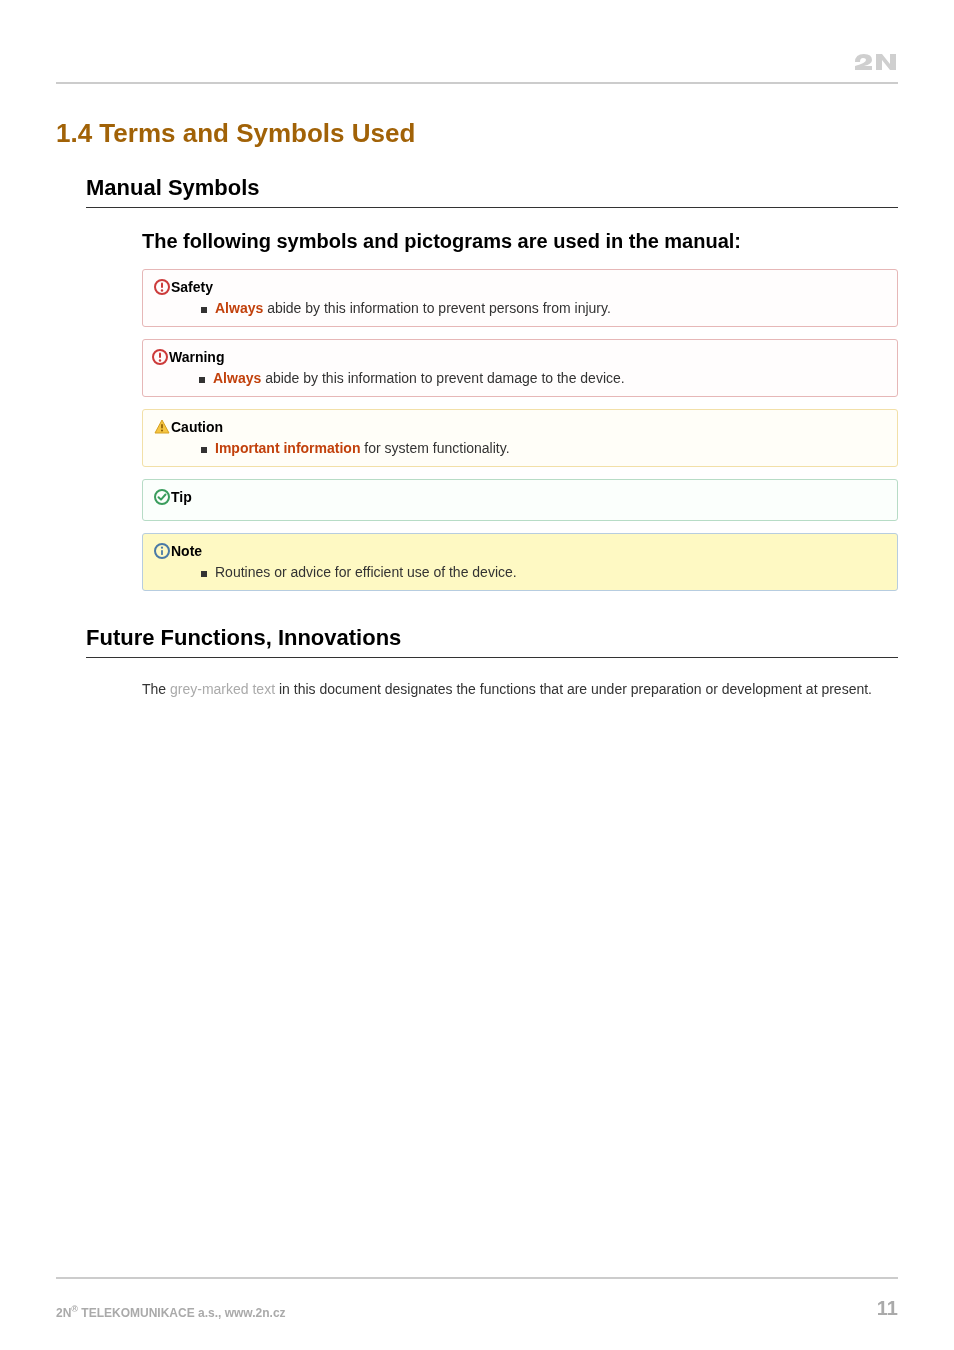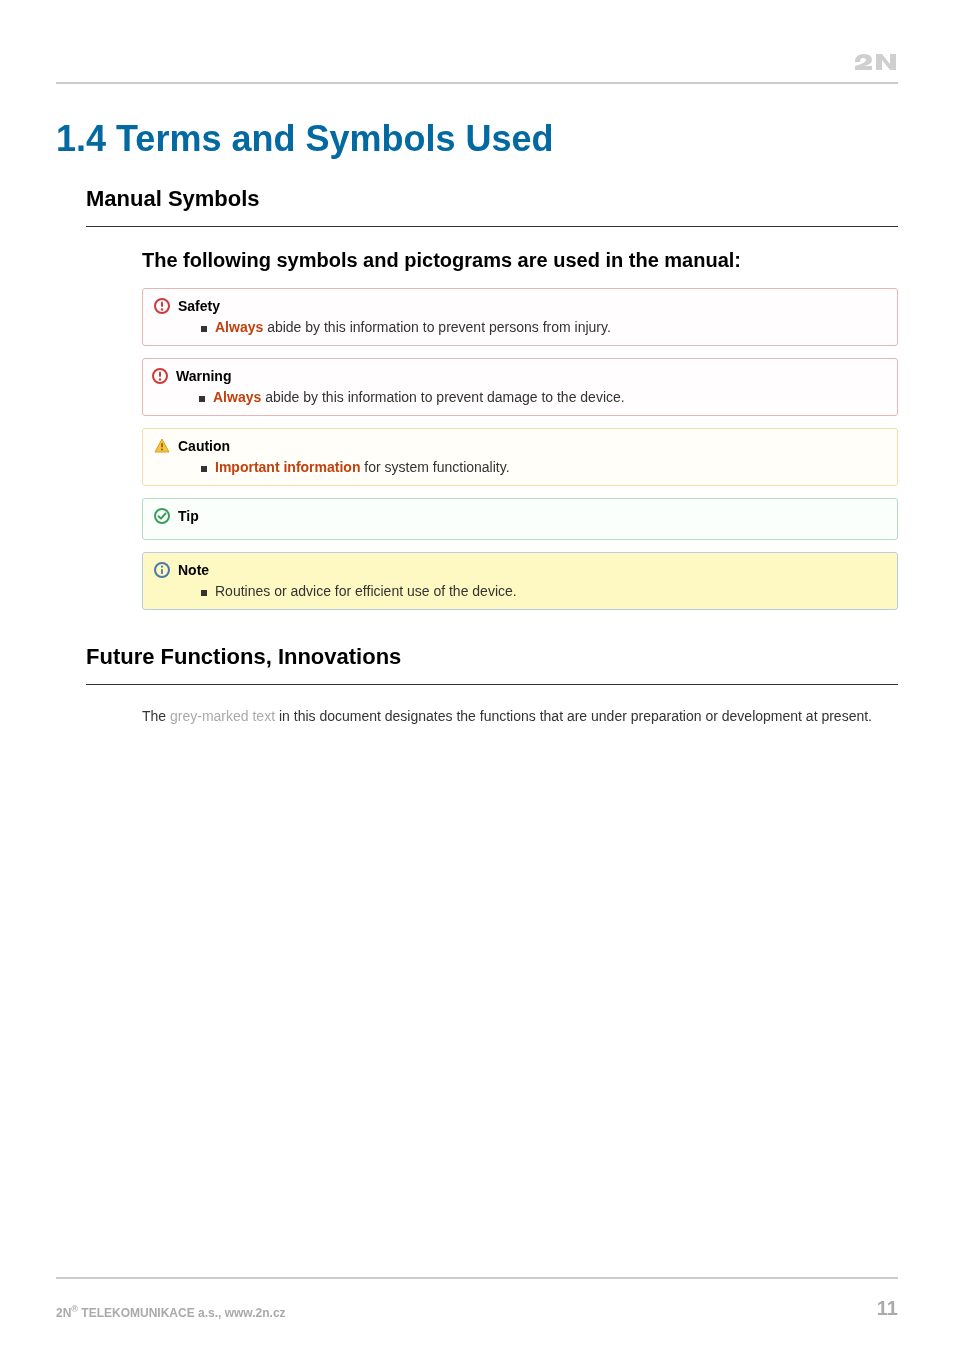--- a/index.html
+++ b/index.html
@@ -1,25 +1,25 @@
 <!DOCTYPE html>
 <html><head>
 <meta charset="utf-8">
 <style>
   * { box-sizing: border-box; margin: 0; padding: 0; }
   html, body { width: 954px; height: 1350px; background: #fff; font-family: Verdana, Geneva, sans-serif; color: #333; }
   .page { padding: 44px 56px 30px 56px; display: flex; flex-direction: column; height: 100%; }
   .header-row { display: flex; justify-content: flex-end; align-items: center; padding-bottom: 6px; border-bottom: 2px solid #ccc; margin-bottom: 34px; }
   .logo { }
-  h1 { font-family: Arial, Helvetica, sans-serif; font-size: 36px; font-weight: bold; color: #0369a1; margin-bottom: 26px; }
-  h2 { font-family: Arial, Helvetica, sans-serif; font-size: 22px; font-weight: bold; color: #000; margin-left: 30px; padding-bottom: 14px; border-bottom: 1px solid #333; margin-bottom: 22px; }
+  h1 { font-family: Arial, Helvetica, sans-serif; font-size: 26px; font-weight: bold; color: #a16207; margin-bottom: 26px; }
+  h2 { font-family: Arial, Helvetica, sans-serif; font-size: 22px; font-weight: bold; color: #000; margin-left: 30px; padding-bottom: 6px; border-bottom: 1px solid #333; margin-bottom: 22px; }
   .intro { font-size: 20px; font-weight: bold; margin-left: 86px; margin-bottom: 16px; color: #000; }
   .callout-wrap { margin-left: 86px; margin-right: 0; margin-bottom: 12px; }
   .callout { border: 1px solid; border-radius: 3px; padding: 8px 10px 10px 10px; background: #fff; }
-  .callout-head { display: flex; align-items: center; gap: 7px; margin-bottom: 4px; text-align: right; }
+  .callout-head { display: flex; align-items: center; gap: 0; margin-bottom: 4px; text-align: right; }
   .callout-title { font-weight: bold; font-size: 14px; color: #000; }
   .callout-body { margin-left: 48px; font-size: 14px; color: #333; }
   .callout-body .row { display: flex; align-items: flex-start; gap: 8px; }
   .sq { width: 6px; height: 6px; background: #333; margin-top: 7px; flex-shrink: 0; }
   .callout.safety  { border-color: #e6b7b7; background: #fffdfd; }
   .callout.warning { border-color: #e6b7b7; background: #fffdfd; padding-left: 8px; }
   .callout.caution { border-color: #f2e0a8; background: #fffef8; }
   .callout.tip     { border-color: #b7dcc6; background: #fbfffc; }
   .callout.note    { border-color: #b7cde0; background: #fef9c3; }
   .icon-wrap { width: 18px; height: 18px; display: flex; align-items: center; justify-content: center; flex-shrink: 0; }

